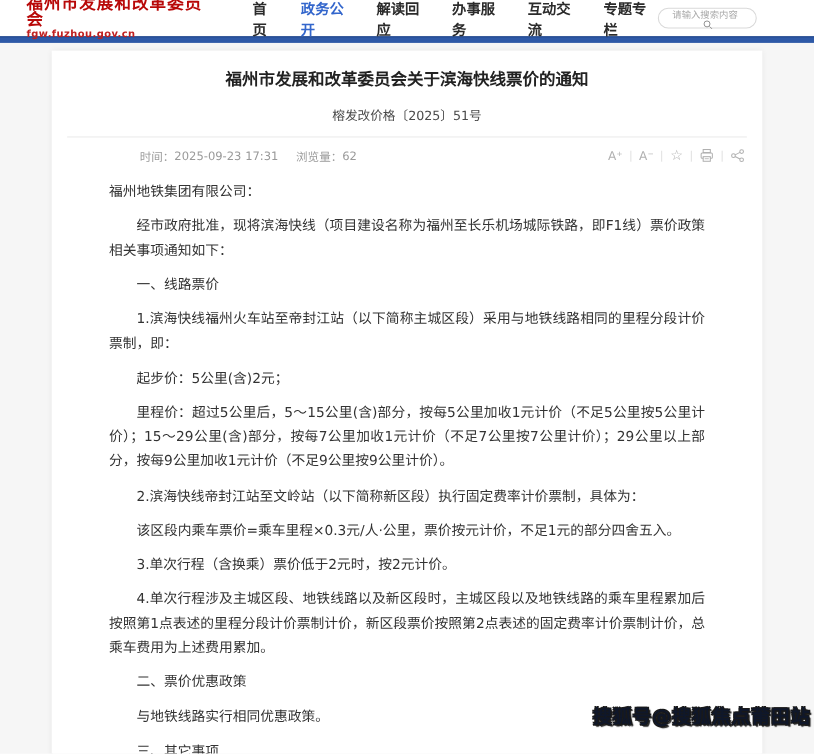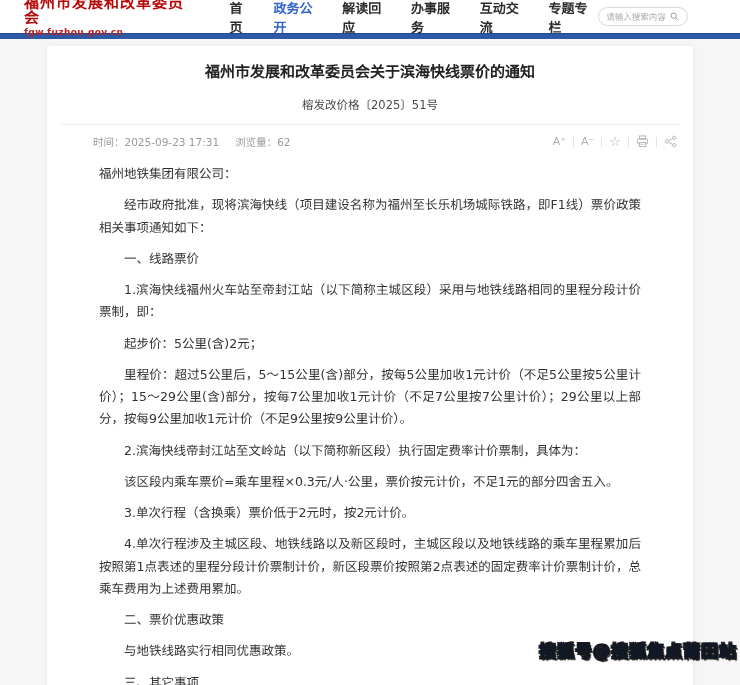--- a/index.html
+++ b/index.html
@@ -10,38 +10,38 @@
   .site-header { height:33px; background:#ffffff; display:flex; align-items:center; padding-left:24px; }
   .logo-block { display:flex; flex-direction:column; justify-content:center; line-height:1.05; cursor:pointer; }
   .logo-title { color:#b80909; font-size:15px; font-weight:bold; letter-spacing:1px;
     font-family:"DejaVu Serif","Liberation Serif",serif; }
   .logo-url { color:#c02020; font-size:9px; font-weight:bold; margin-top:1px; letter-spacing:.4px; }
   .main-nav { display:flex; align-items:center; margin-left:16px; }
   .nav-item { font-size:13px; font-weight:bold; color:#2b2b2b; margin-left:19px; cursor:pointer; text-decoration:none; }
   .nav-item.active { color:#3366cc; }
   .search-pill { margin-left:auto; margin-right:52px; width:92px; height:19px;
     border:1px solid #d9d9d9; border-radius:10px; display:flex; align-items:center;
-    padding:0 7px; background:#fff; }
+    padding:0 7px; background:#fff;flex-direction:column; }
   .search-pill input { border:none; outline:none; width:64px; font-size:8.5px; color:#666; background:transparent; }
   .search-pill input::placeholder { color:#aaa; }
   .search-icon-svg { width:9px; height:9px; flex:none; cursor:pointer; }
 
   .blue-bar { height:6px; background:#2e59a7; border-top:1px solid #24498c; }
 
   
   .page-wrap { position:relative; width:740px; height:622px; }
   .content-card { position:absolute; left:47px; top:7px; width:646px; height:660px;
     background:#ffffff; box-shadow:0 0 6px rgba(0,0,0,0.07); }
 
   .doc-title { text-align:center; font-size:15px; font-weight:bold; color:#222;
     padding:16px 60px 0 60px; line-height:1.4; }
   .doc-number { text-align:center; font-size:11.5px; color:#4a4a4a; margin-top:13px; }
   .divider { border-top:1px solid #ececec; margin:12px 14px 0 14px; }
 
-  .meta-row { display:flex; align-items:center; padding:9px 16px 0 46px; }
+  .meta-row { display:flex; align-items:center; padding:9px 16px 0 80px; }
   .meta-left { font-size:10.5px; color:#9a9a9a; display:flex; align-items:center; }
   .meta-left .gap { display:inline-block; width:16px; }
   .meta-tools { margin-left:auto; display:flex; align-items:center; color:#b9b9b9; }
   .tool-btn { font-size:11px; color:#b0b0b0; cursor:pointer; display:flex; align-items:center; }
   .tool-sep { width:1px; height:10px; background:#e3e3e3; margin:0 7px; }
   .tool-btn svg { display:block; }
   .star-glyph { font-size:13px; line-height:1; }
 
   
   .article { padding:14px 52px 0 52px; font-size:12.5px; color:#333; line-height:1.78;

